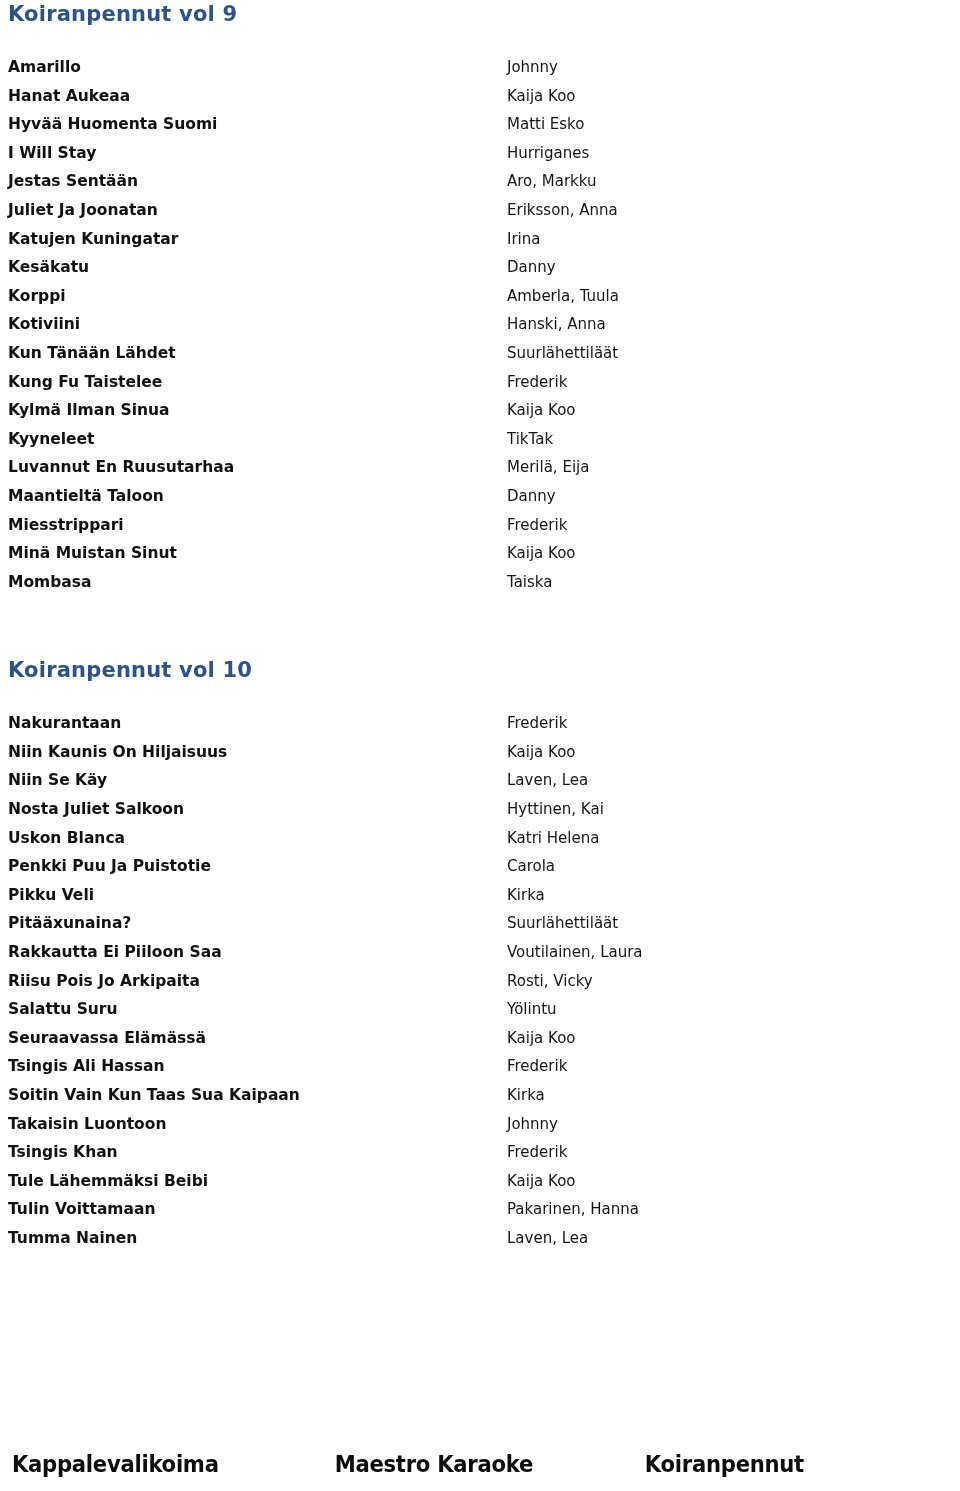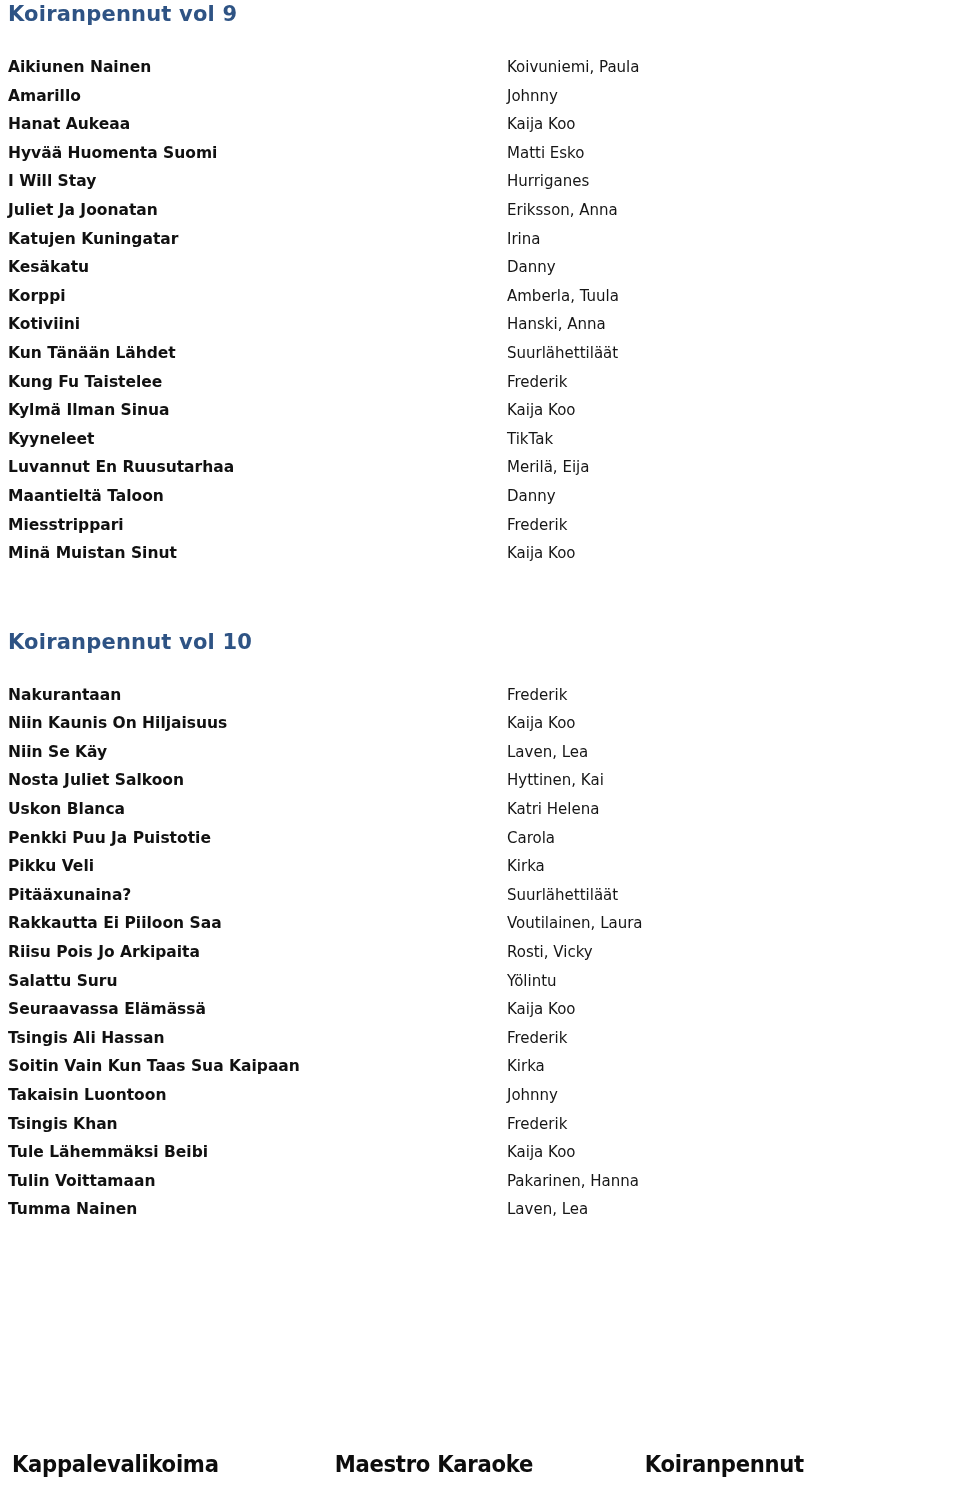--- a/index.html
+++ b/index.html
@@ -96,40 +96,40 @@
 </head>
 <body>
 
 <div class="page">
 
   <div class="section">
     <h2 class="section-title">Koiranpennut vol 9</h2>
     <div class="spacer-after-title"></div>
     <ul class="track-list" id="list-0">
         <li class="track-row">
-          <span class="track-title">Aikiunen Nainen</span>
-          <span class="track-artist">Koivuniemi, Paula</span>
-        </li>
-        <li class="track-row">
           <span class="track-title">Amarillo</span>
           <span class="track-artist">Johnny</span>
         </li>
         <li class="track-row">
           <span class="track-title">Hanat Aukeaa</span>
           <span class="track-artist">Kaija Koo</span>
         </li>
         <li class="track-row">
           <span class="track-title">Hyvää Huomenta Suomi</span>
           <span class="track-artist">Matti Esko</span>
         </li>
         <li class="track-row">
           <span class="track-title">I Will Stay</span>
           <span class="track-artist">Hurriganes</span>
         </li>
         <li class="track-row">
+          <span class="track-title">Jestas Sentään</span>
+          <span class="track-artist">Aro, Markku</span>
+        </li>
+        <li class="track-row">
           <span class="track-title">Juliet Ja Joonatan</span>
           <span class="track-artist">Eriksson, Anna</span>
         </li>
         <li class="track-row">
           <span class="track-title">Katujen Kuningatar</span>
           <span class="track-artist">Irina</span>
         </li>
         <li class="track-row">
           <span class="track-title">Kesäkatu</span>
           <span class="track-artist">Danny</span>
@@ -166,20 +166,24 @@
           <span class="track-title">Maantieltä Taloon</span>
           <span class="track-artist">Danny</span>
         </li>
         <li class="track-row">
           <span class="track-title">Miesstrippari</span>
           <span class="track-artist">Frederik</span>
         </li>
         <li class="track-row">
           <span class="track-title">Minä Muistan Sinut</span>
           <span class="track-artist">Kaija Koo</span>
+        </li>
+        <li class="track-row">
+          <span class="track-title">Mombasa</span>
+          <span class="track-artist">Taiska</span>
         </li>
       </ul>
   </div>
 
   <div class="spacer-between-sections"></div>
 
   <div class="section">
     <h2 class="section-title">Koiranpennut vol 10</h2>
     <div class="spacer-after-title"></div>
     <ul class="track-list" id="list-1">

